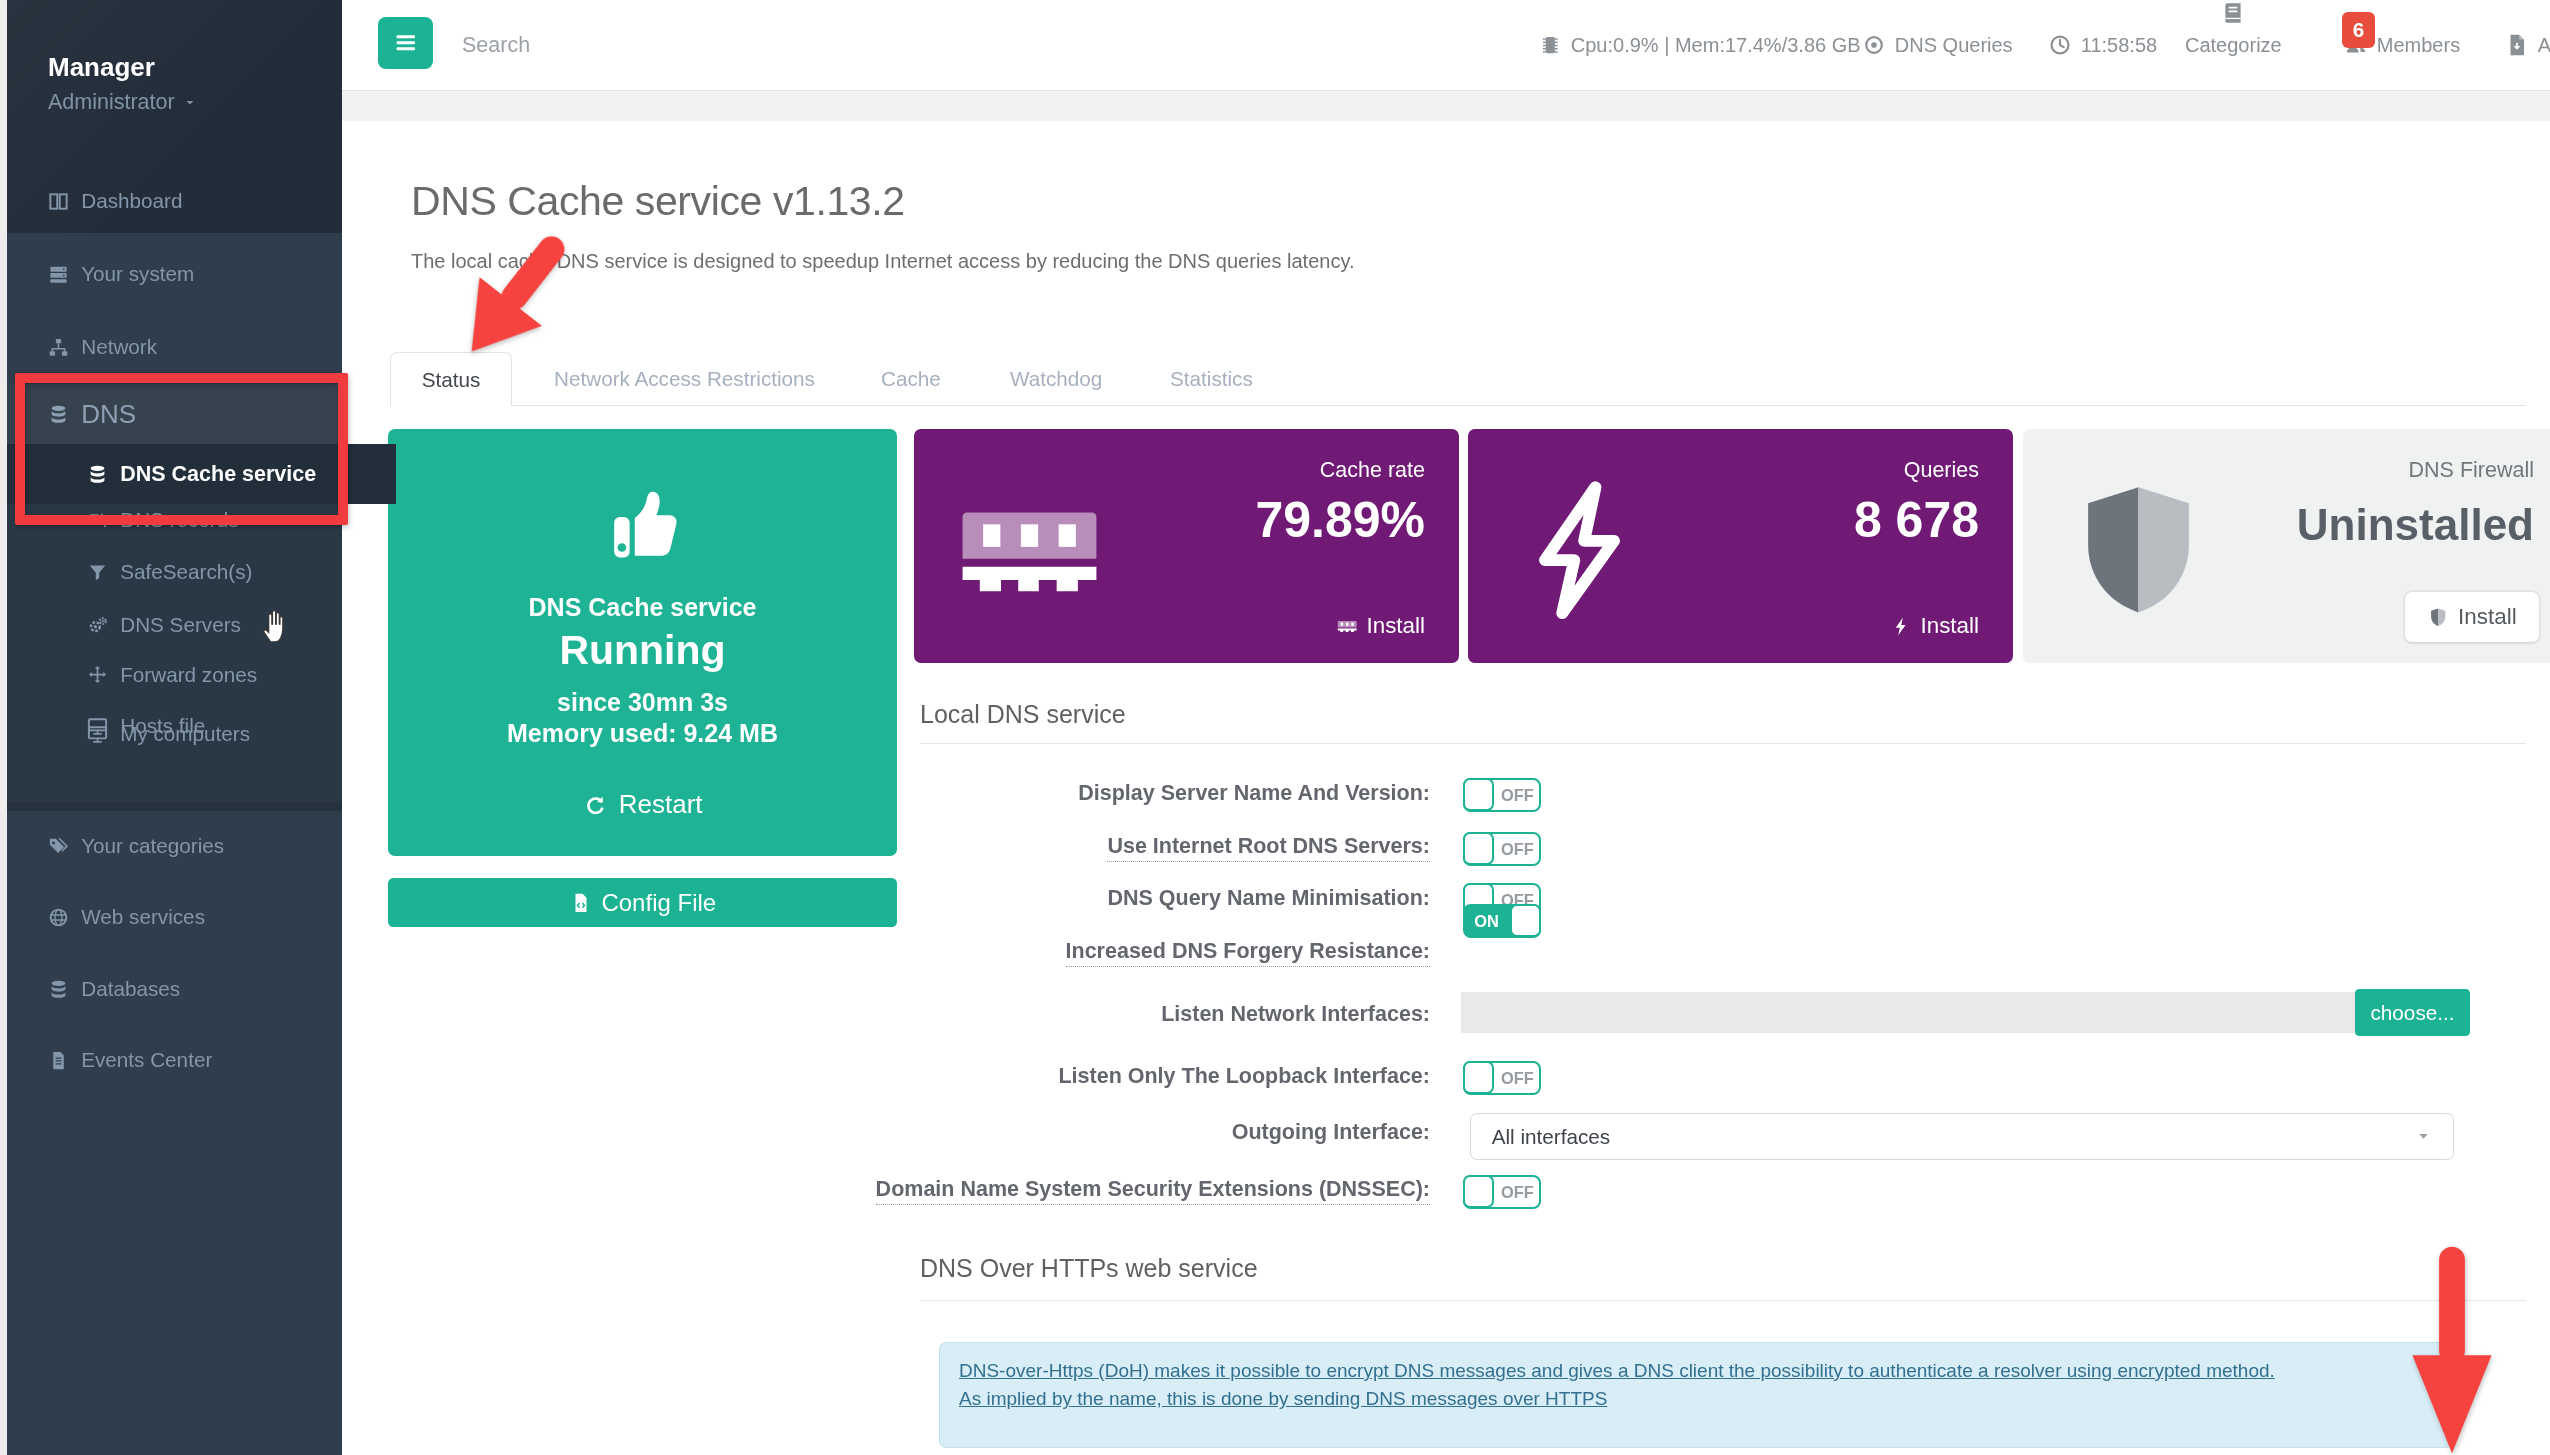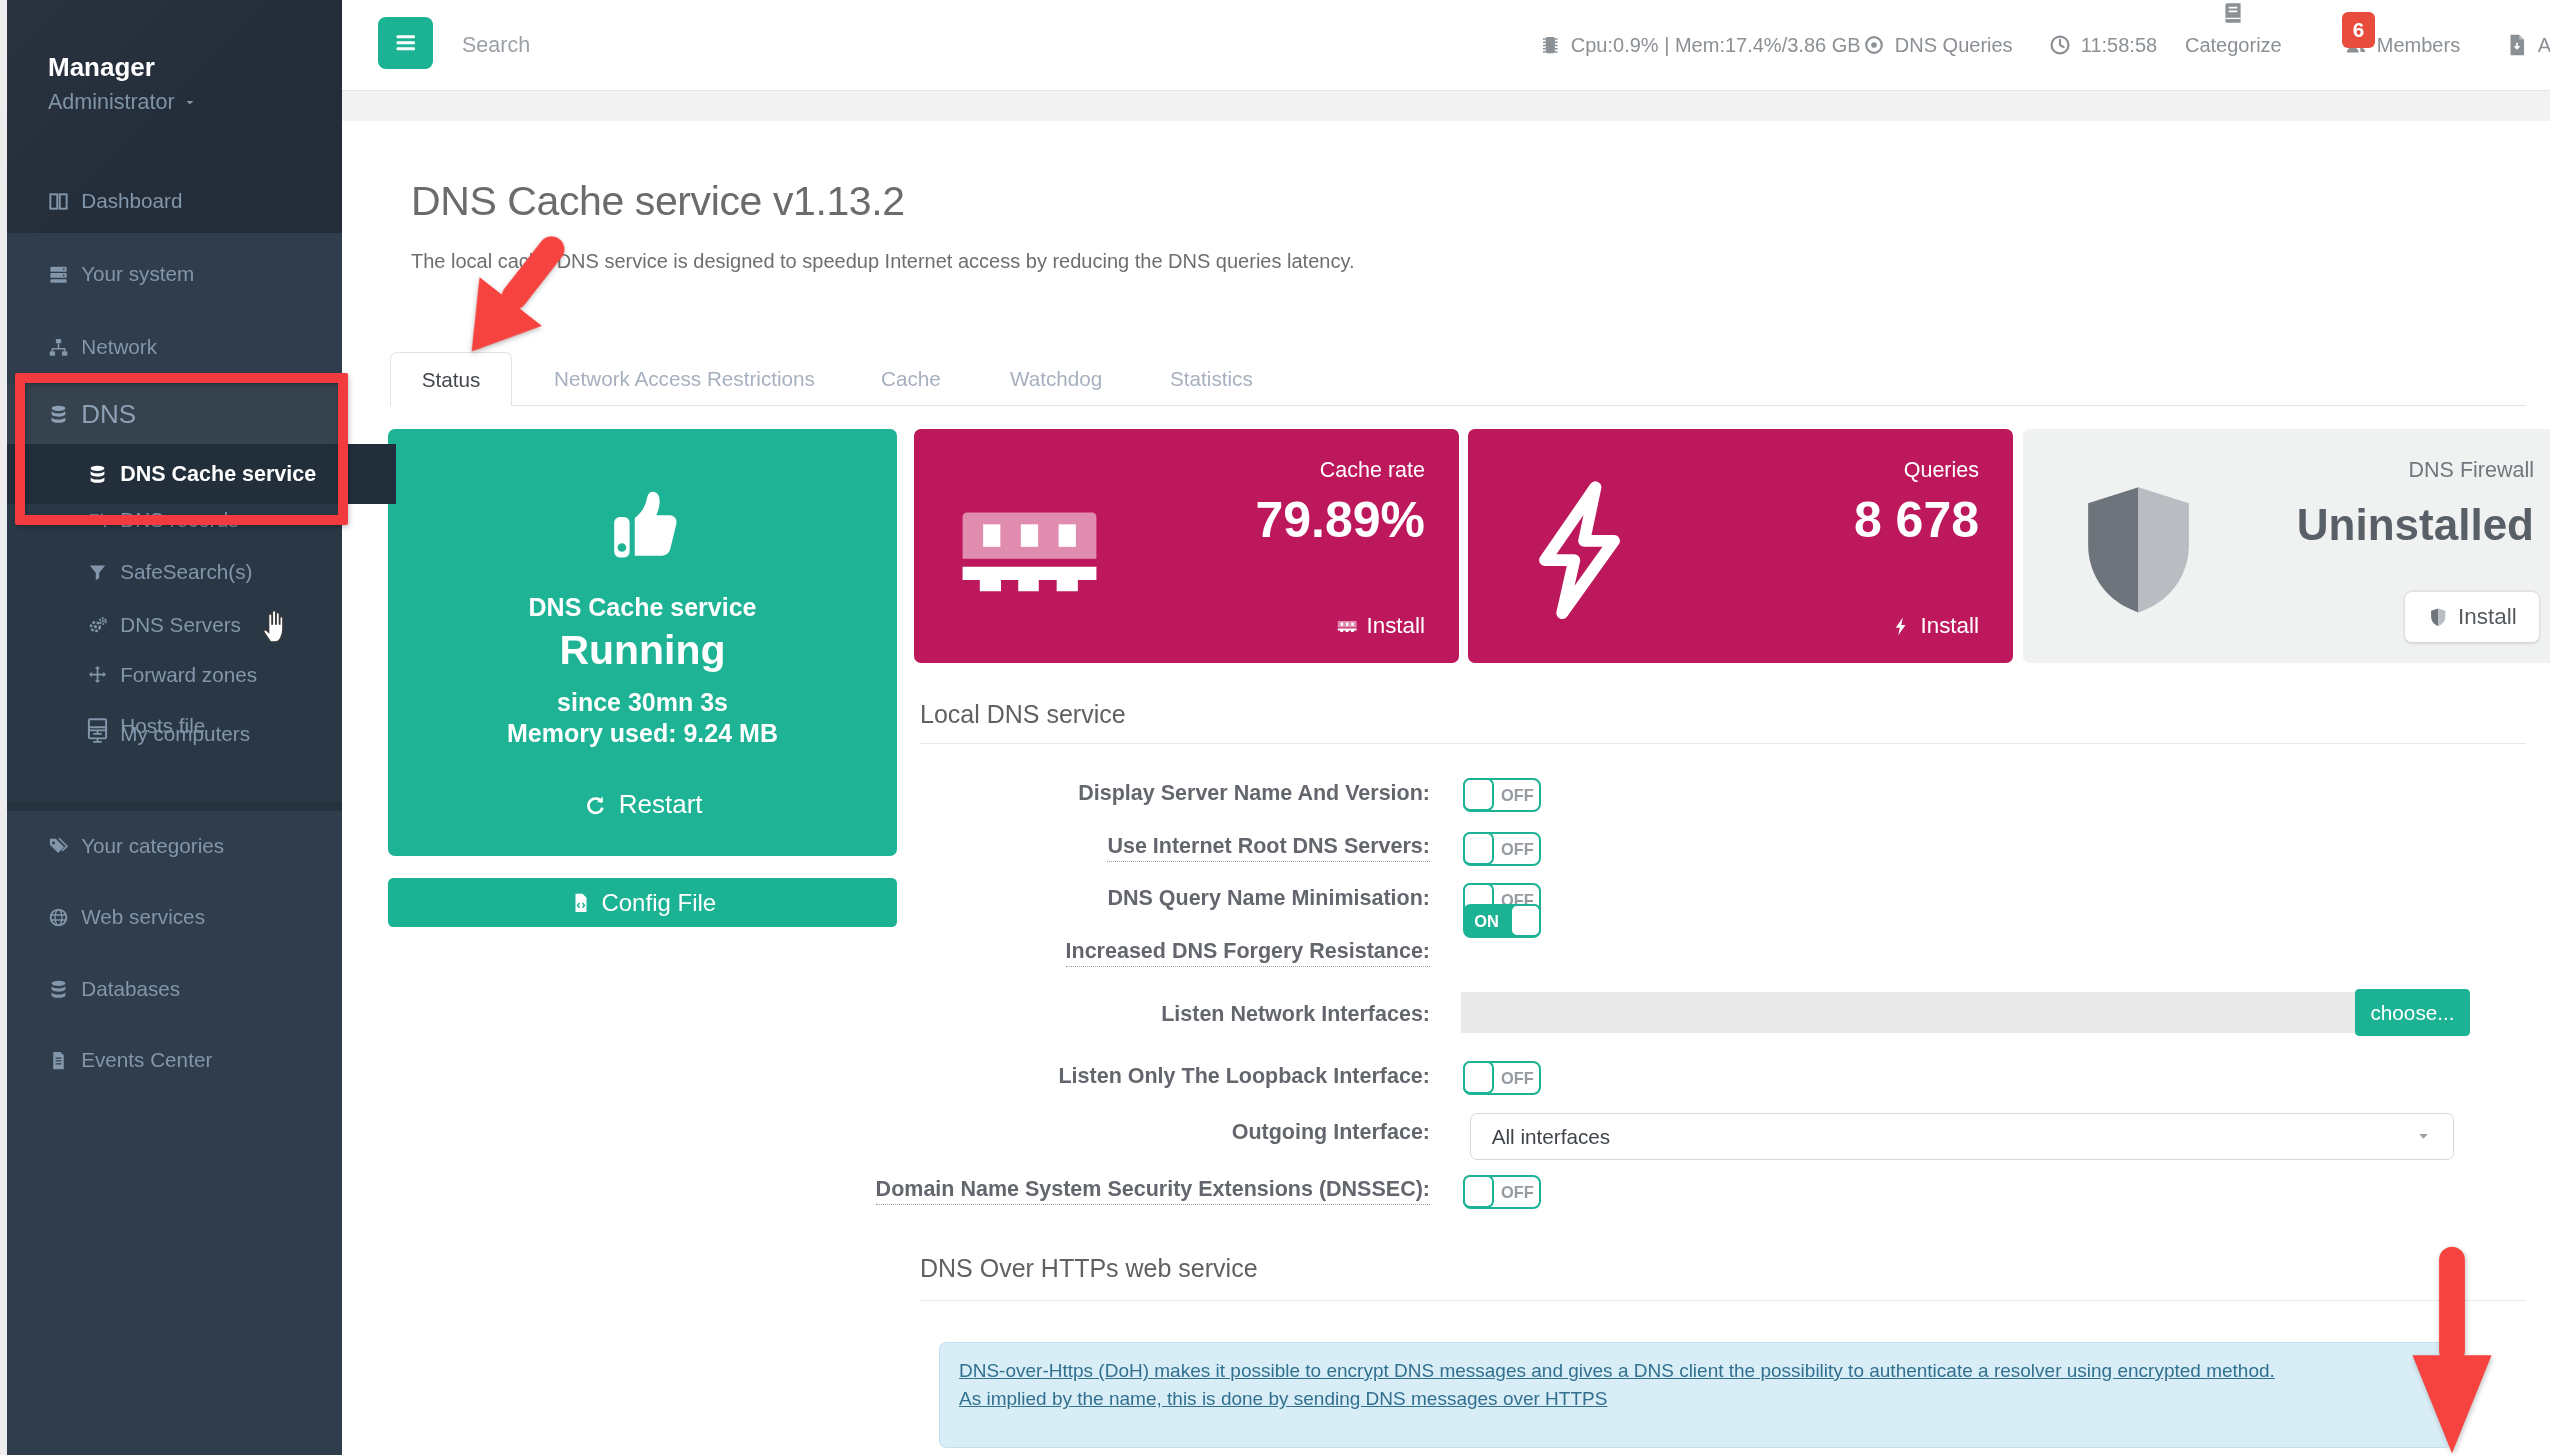--- a/index.html
+++ b/index.html
@@ -50,21 +50,21 @@
   #svc-name{left:0;top:164px;width:509px;font-size:25px;font-weight:bold;}
   #svc-status{left:0;top:198px;width:509px;font-size:41px;font-weight:bold;}
   #svc-since{left:0;top:259px;width:509px;font-size:25px;font-weight:bold;}
   #svc-mem{left:0;top:290px;width:509px;font-size:25px;font-weight:bold;}
   #svc-restart{left:0;top:360px;width:509px;display:flex;align-items:center;justify-content:center;gap:10.3px;font-size:26px;cursor:pointer;}
   #svc-restart .ic{width:26px;height:26px;}
   #config-btn{left:388px;top:878px;width:509px;height:49px;background:#1cb394;border-radius:5.2px;color:#fff;display:flex;align-items:center;justify-content:center;gap:8.6px;font-size:24px;cursor:pointer;}
   #config-btn .ic{width:24px;height:24px;}
 
   .stat-card{top:429px;width:545px;height:234px;border-radius:6.9px;}
-  .stat-card.teal{background:#be185d;color:#fff;}
+  .stat-card.teal{background:#701a75;color:#fff;}
   .stat-card.gray{background:#f0f1f1;color:#72777d;}
   .stat-icon{left:36px;top:41px;width:159px;height:151px;color:#fff;}
   .stat-label{right:34px;top:29px;font-size:21.5px;position:absolute;}
   .stat-value{right:34px;top:62px;font-size:50px;font-weight:bold;position:absolute;}
   .stat-card.gray .stat-value{color:#595f66;font-size:44px;top:71px;}
   .stat-action{right:34px;bottom:24px;position:absolute;display:flex;align-items:center;gap:8.6px;font-size:22.4px;cursor:pointer;}
   .stat-action .ic{width:24px;height:24px;}
   .stat-action.btn{background:#fff;border-radius:6.9px;box-shadow:0 0.9px 3.4px rgba(0,0,0,0.18);padding:12px 22.4px;color:#555a5f;right:29px;bottom:20.7px;}
 
   

